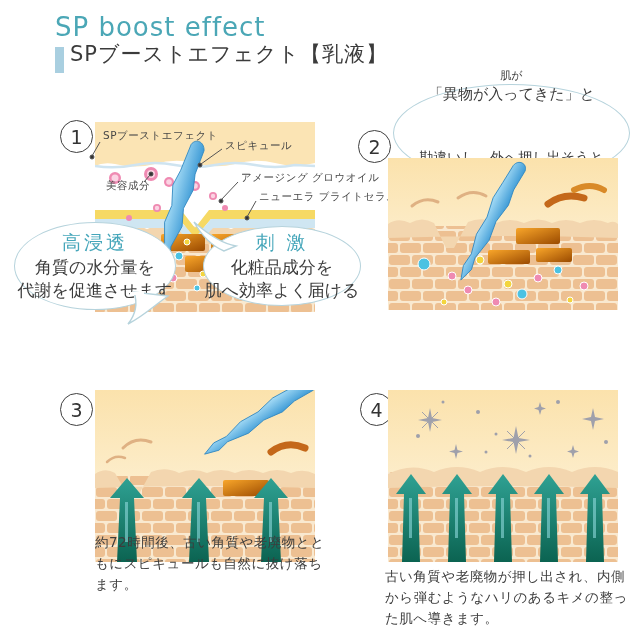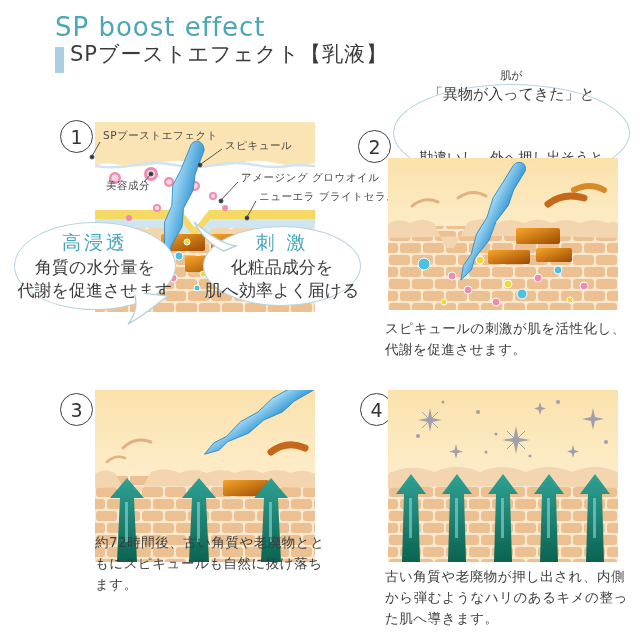--- a/index.html
+++ b/index.html
@@ -201,21 +201,20 @@
       <circle cx="150" cy="120" r="4" fill="#ef8ab2"></circle>
         <circle cx="108" cy="144" r="4" fill="#ef8ab2"></circle>
       <circle cx="196" cy="128" r="4" fill="#ef8ab2"></circle>
       <circle cx="92" cy="102" r="4" fill="#f3d53e"></circle>
         <circle cx="120" cy="126" r="4" fill="#f3d53e"></circle>
       <circle cx="56" cy="144" r="3" fill="#f3d53e"></circle>
         <circle cx="182" cy="142" r="3" fill="#f3d53e"></circle>
     </g>
   </svg>
 
-  <div class="abs caption" style="left:385px;top:318px;width:245px;">スピキュールの刺激が肌を活性化し、代謝を促進させます。</div>
 
   <div class="abs num" style="left:60px;top:393px;">3</div>
 
   <svg class="abs" style="left:95px;top:390px;" width="220" height="172" viewBox="0 0 220 172">
     <rect width="220" height="172" fill="url(#gCream)"></rect>
     <rect x="0" y="86" width="220" height="86" fill="url(#bricks)"></rect>
     <path d="M0,84 Q10,77 20,83 L32,104 L44,104 L56,82 Q70,76 84,83 Q98,77 112,83 Q126,77 140,83 Q154,77 168,83 Q182,77 196,83 Q208,78 220,84 L220,98 Q110,94 0,98 Z" fill="#f3d6af"></path>
     <g fill="none" stroke="#dfb183" stroke-linecap="round">
       <path d="M28,58 Q40,46 56,52" stroke-width="3"></path>
       <path d="M12,72 Q20,64 30,68" stroke-width="2.5"></path>

